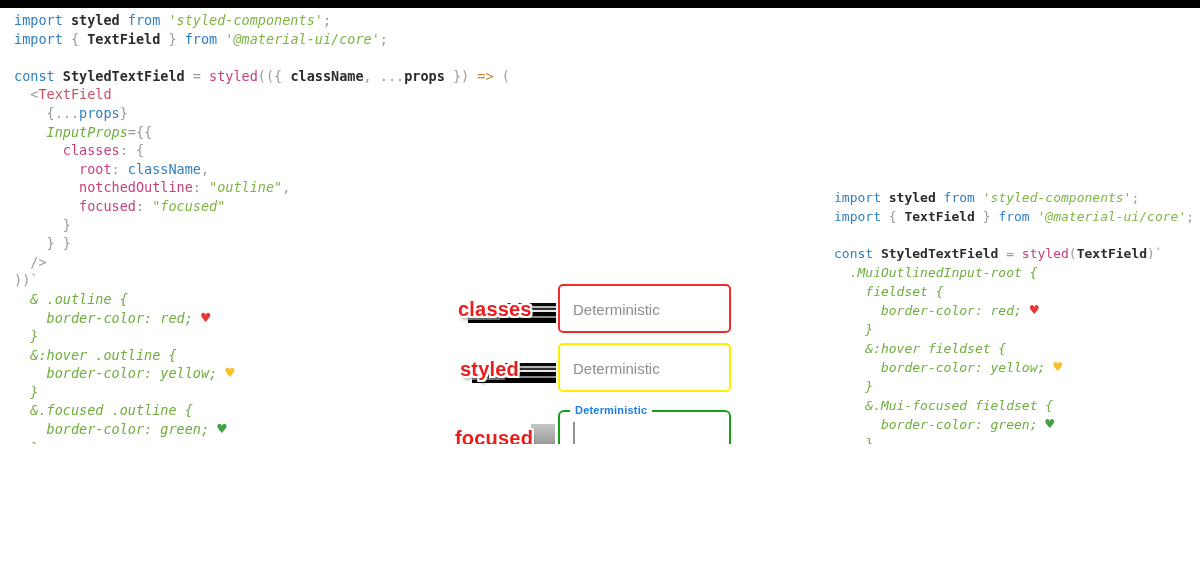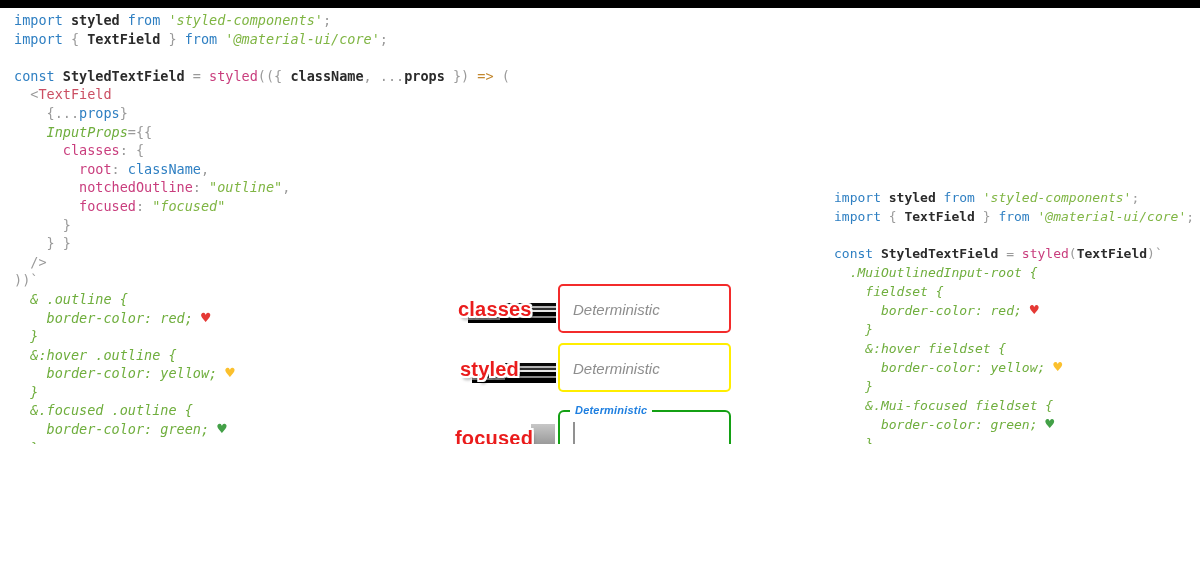--- a/index.html
+++ b/index.html
@@ -55,21 +55,21 @@
     background:linear-gradient(to bottom, #000 0 4px, #777 4px 6px, #000 6px 9px);
   }
   .gray-blob {
     position:absolute; z-index:2;
     background:linear-gradient(to bottom, #c7c7c7, #8f8f8f);
   }
 
   
   .mui-field {
     position:absolute; left:558px; width:173px; height:49px;
-    background:#fff; border:2px solid; border-radius:5px; z-index:4;font-style:italic;
+    background:#fff; border:2px solid; border-radius:5px; z-index:4;
   }
   .field-default { top:284px; border-color:var(--border-red); }
   .field-hover   { top:343px; border-color:var(--border-yellow); }
   .field-focused { top:410px; height:48px; border-color:var(--border-green); border-radius:6px; }
   .placeholder {
     position:absolute; left:13px; top:50%; transform:translateY(-50%);
     color:var(--placeholder-gray); font-size:15px;
   }
   .notch-label {
     position:absolute; left:10px; top:-8px; background:#fff; padding:0 5px;

